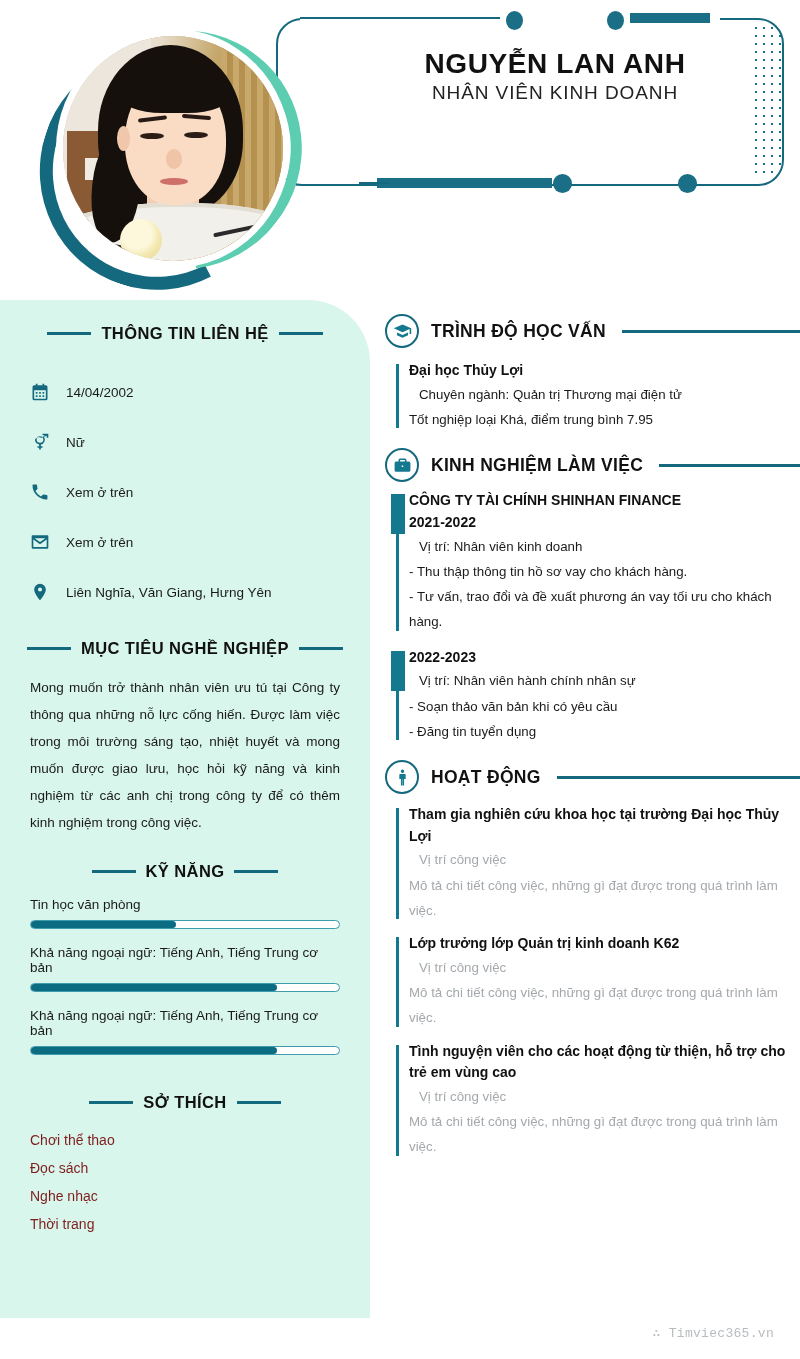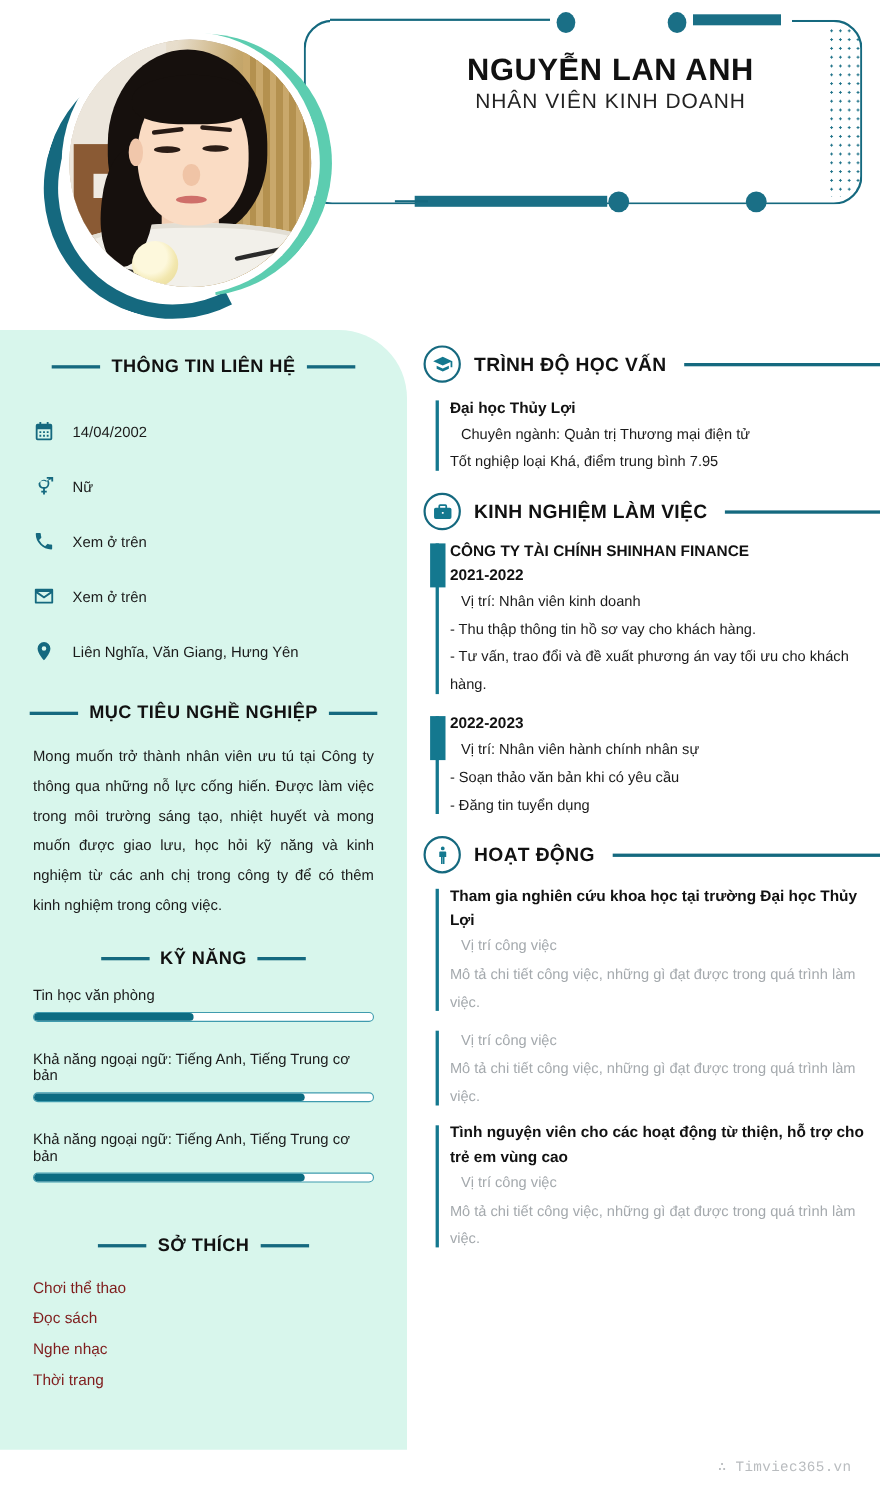--- a/index.html
+++ b/index.html
@@ -111,21 +111,21 @@
 
   .contact-list { margin-top:24px; }
   .contact-row { display:flex; align-items:center; gap:16px; height:50px; }
   .ic { flex:0 0 20px; width:20px; height:20px; color:#15697f; display:flex; align-items:center; justify-content:center; }
   .ic svg { width:20px; height:20px; fill:#15697f; }
   .contact-row span.txt { font-size:13.5px; color:#1b1b1b; }
 
   .objective { margin-top:16px; font-size:13.5px; line-height:2.0; text-align:justify; color:#1b1b1b; }
 
   .skills { margin-top:16px; }
-  .skill { margin-bottom:26px; }
+  .skill { margin-bottom:16px; }
   .skill-label { font-size:13.5px; color:#1b1b1b; margin-bottom:8px; }
   .bar-track { position:relative; width:100%; height:9px; background:#ffffff; border:1px solid #3f9bae; border-radius:6px; }
   .bar-fill { position:absolute; left:0; top:0; height:100%; background:#0c6c82; border-radius:6px; }
 
   .hobby-list { margin-top:14px; }
   .hobby { font-size:14px; color:#7f1d1d; line-height:2.0; }
 
   
   .sec-head { display:flex; align-items:center; gap:12px; }
   .sec-icon {
@@ -370,20 +370,21 @@
     <div style="height:10px"></div>
     <div class="entry">
       <span class="rail"></span>
       <div class="e-title">Tham gia nghiên cứu khoa học tại trường Đại học Thủy Lợi</div>
       <div class="e-sub muted">Vị trí công việc</div>
       <div class="e-line muted">Mô tả chi tiết công việc, những gì đạt được trong quá trình làm việc.</div>
     </div>
     <div style="height:10px"></div>
     <div class="entry">
       <span class="rail"></span>
+      <div class="e-title">Lớp trưởng lớp Quản trị kinh doanh K62</div>
       <div class="e-sub muted">Vị trí công việc</div>
       <div class="e-line muted">Mô tả chi tiết công việc, những gì đạt được trong quá trình làm việc.</div>
     </div>
     <div style="height:10px"></div>
     <div class="entry">
       <span class="rail"></span>
       <div class="e-title">Tình nguyện viên cho các hoạt động từ thiện, hỗ trợ cho trẻ em vùng cao</div>
       <div class="e-sub muted">Vị trí công việc</div>
       <div class="e-line muted">Mô tả chi tiết công việc, những gì đạt được trong quá trình làm việc.</div>
     </div>

